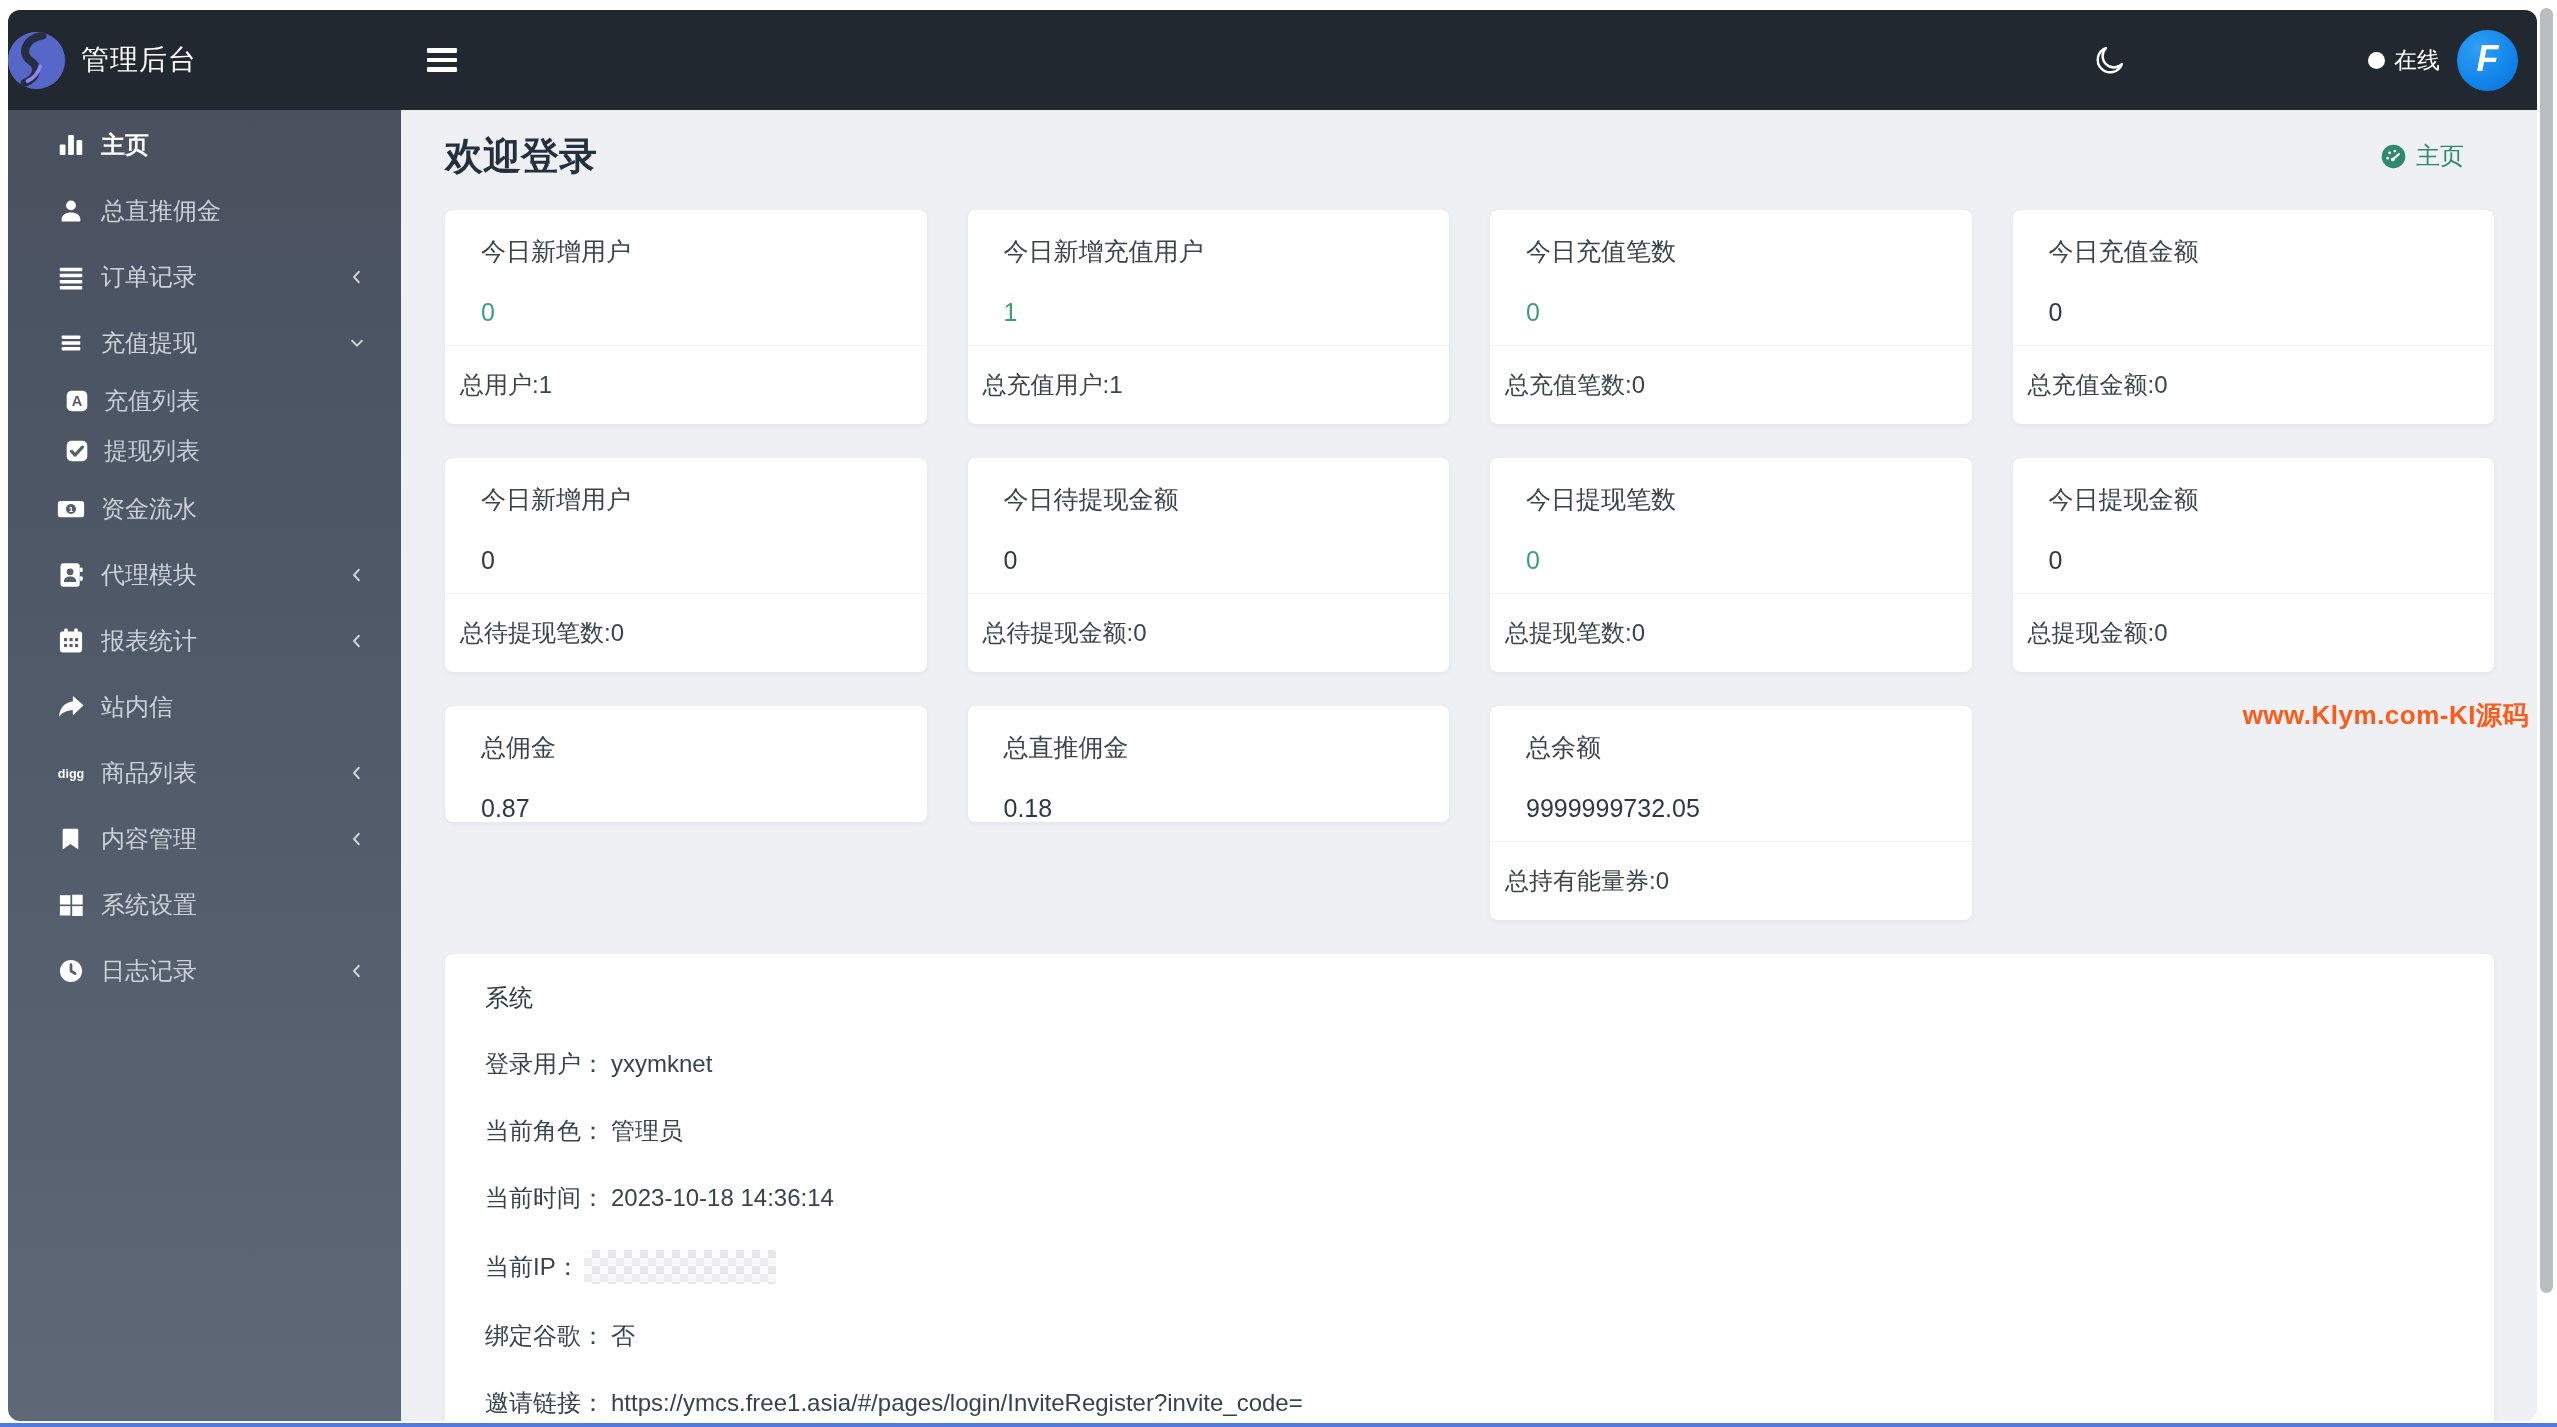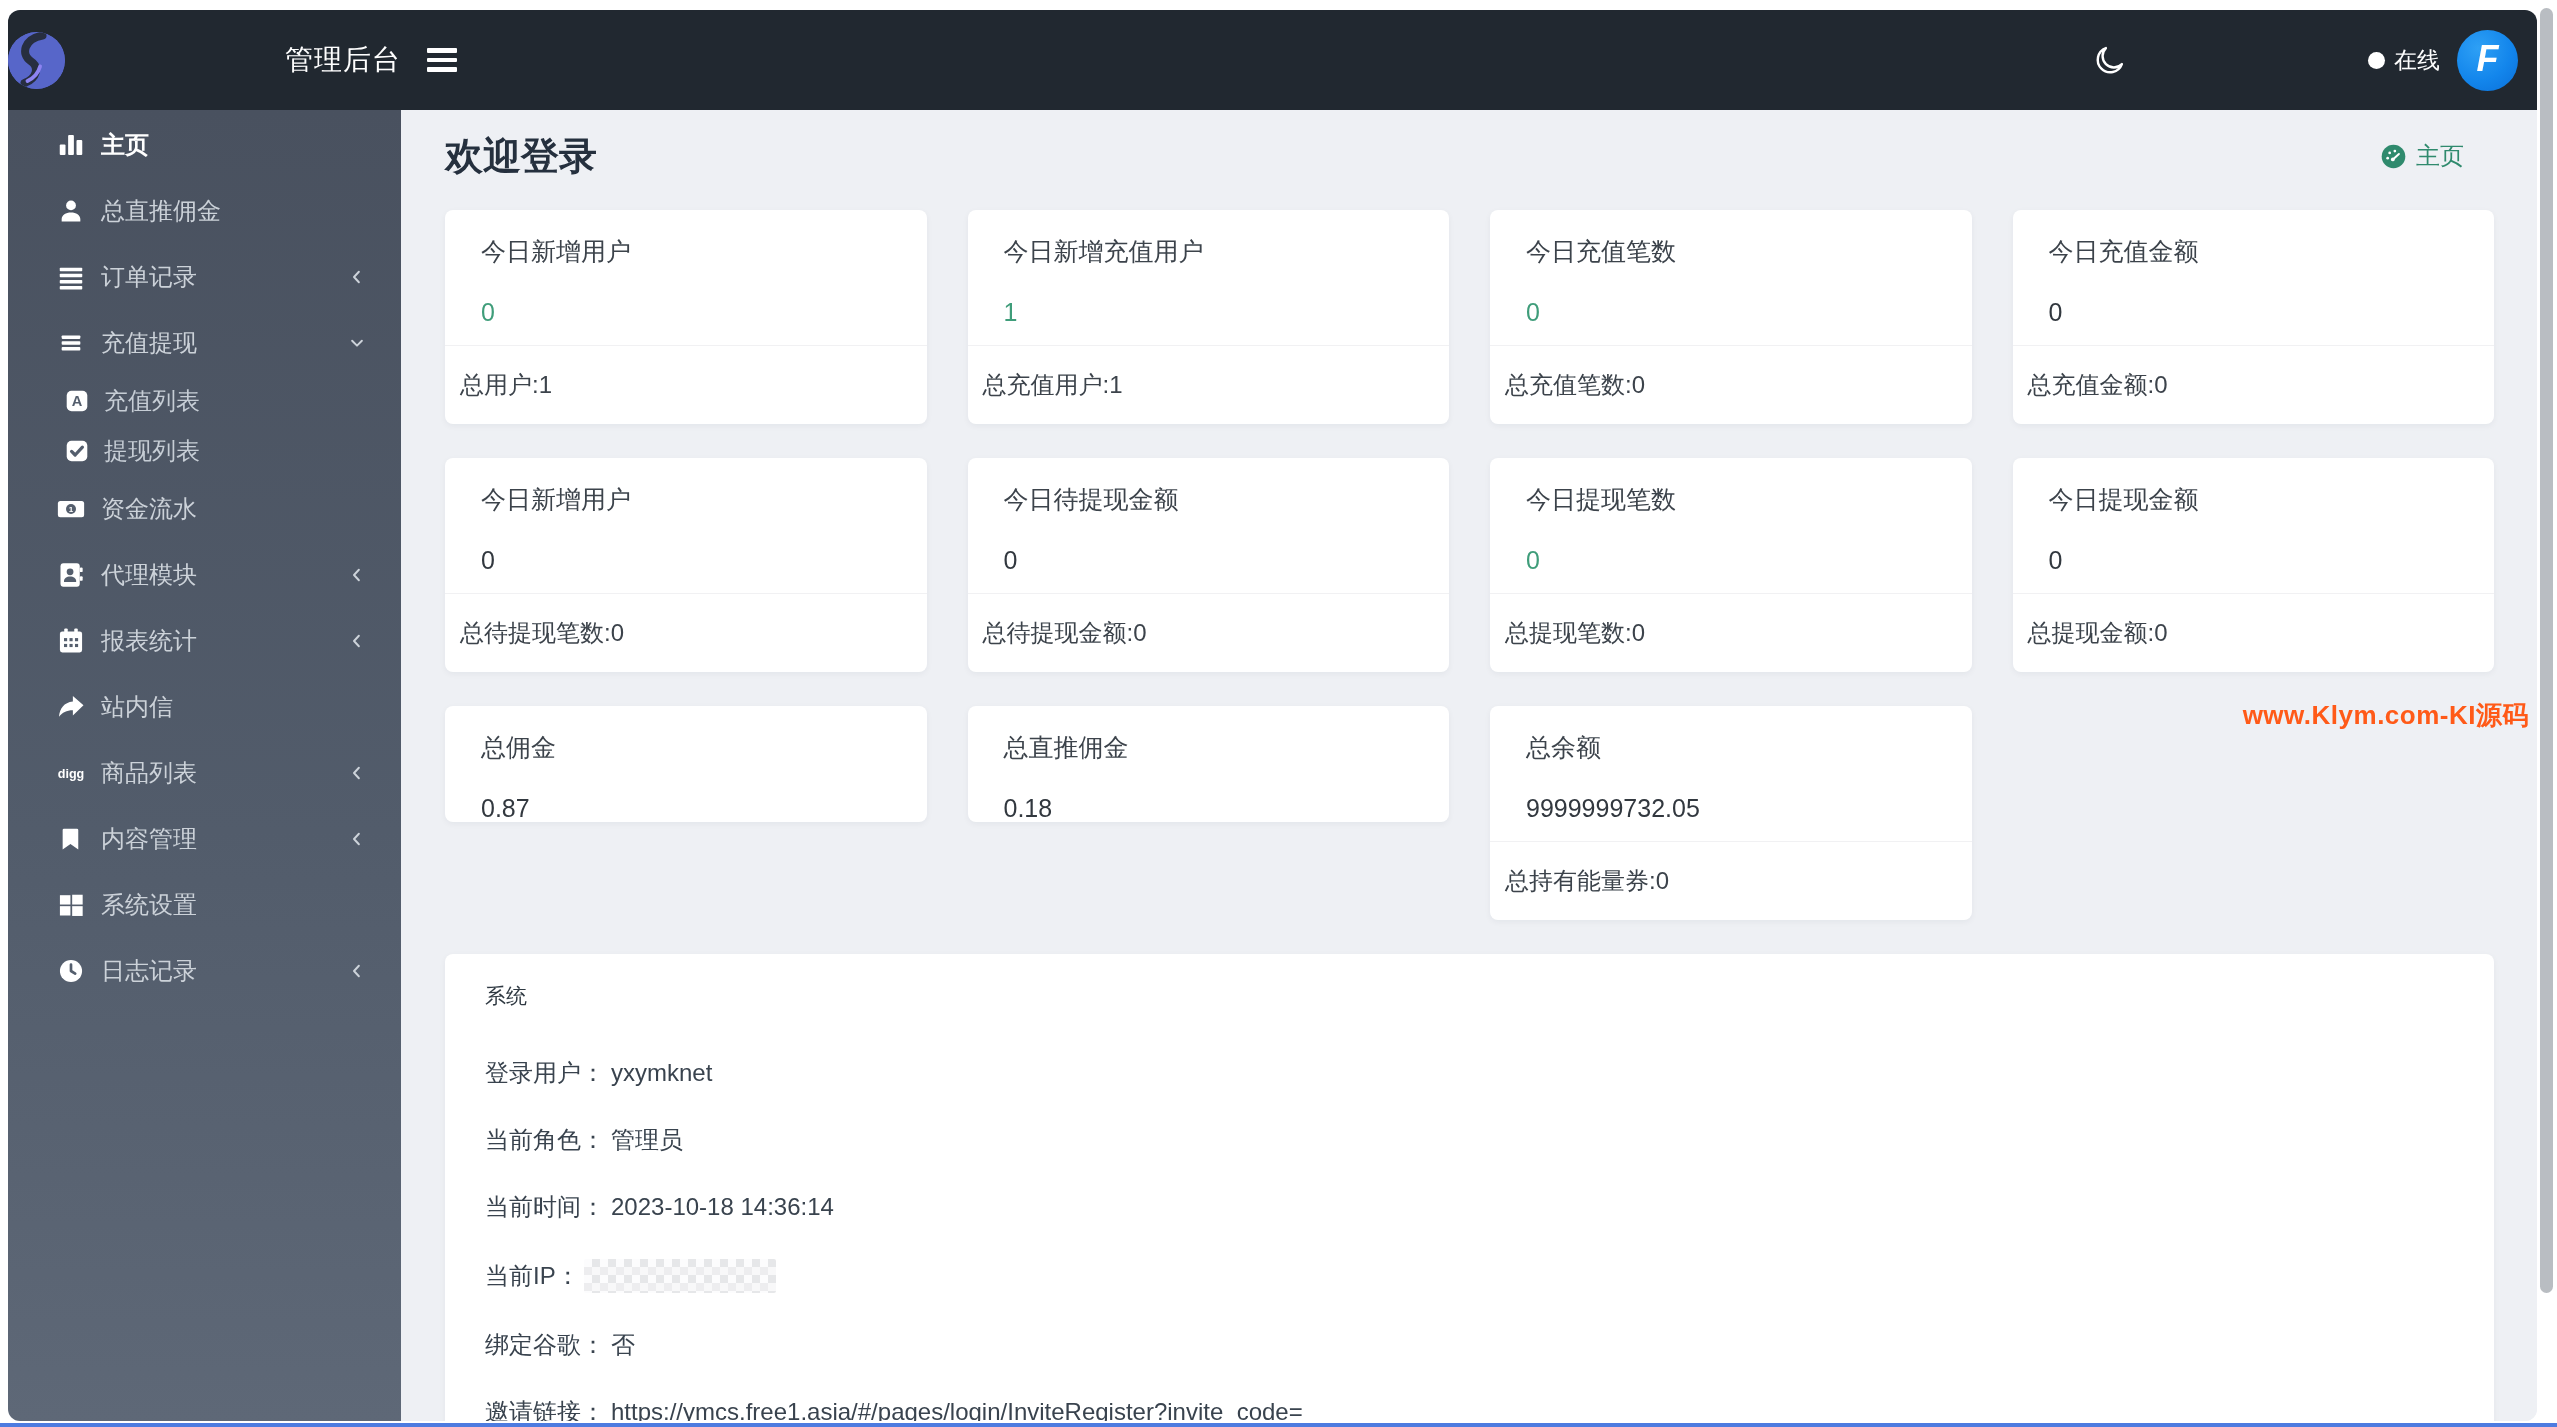--- a/index.html
+++ b/index.html
@@ -6,21 +6,21 @@
   html,body { width:2557px; height:1427px; background:#ffffff; overflow:hidden;
     font-family:"Liberation Sans","DejaVu Sans",sans-serif; }
 
   
   .app { position:absolute; left:8px; top:10px; width:2529px; height:1411px;
     border-radius:12px; overflow:hidden; background:#eef0f4; }
 
   
   .topbar { position:absolute; left:0; top:0; width:100%; height:100px;
     background:#212830; display:flex; align-items:center; z-index:5; }
-  .brand { width:393px; height:100%; display:flex; align-items:center; flex:0 0 auto;justify-content:space-between; }
+  .brand { width:393px; height:100%; display:flex; align-items:center; flex:0 0 auto; }
   .logo-circle { width:57px; height:57px; border-radius:50%; background:#5766c9; position:relative; overflow:hidden; flex:0 0 auto; }
   .brand-title { color:#fff; font-size:28px; margin-left:16px; letter-spacing:1px; }
   .hamburger { margin-left:26px; width:38px; height:34px; display:flex; flex-direction:column; justify-content:center; gap:5px; cursor:pointer; }
   .hamburger i { display:block; width:30px; height:4.5px; background:#fff; border-radius:1px; }
   .topbar-spacer { flex:1; }
   .moon-btn { width:40px; height:40px; display:flex; align-items:center; justify-content:center; cursor:pointer; }
   .online-wrap { display:flex; align-items:center; margin-left:238px; }
   .online-dot { width:17px; height:17px; background:#fff; border-radius:50%; margin-right:9px; }
   .online-label { color:#fff; font-size:23px; }
   .avatar { width:61px; height:61px; border-radius:50%; margin-left:17px; margin-right:19px;
@@ -57,21 +57,21 @@
   .card-value.green { color:#3f9d7a; }
   .card-value.dark { color:#32383f; }
   .card-footer { border-top:1px solid #f1f1f3; padding:24px 15px; font-size:24px; color:#3c434b; line-height:30px; }
 
   .watermark { position:absolute; top:588px; right:8px; font-size:26px; font-weight:bold;
     color:#ff5a18; letter-spacing:.5px; }
 
   
   .system-panel { background:#fff; border-radius:8px; box-shadow:0 2px 6px rgba(15,34,58,.05);
     margin-bottom:30px; margin-top:30px; padding:28px 40px 34px 40px; }
-  .system-title { font-size:21px; color:#2f3942; margin-bottom:48px; }
+  .system-title { font-size:24px; color:#2f3942; margin-bottom:35px; }
   .sys-row { font-size:24px; color:#39434e; margin-bottom:37px; line-height:30px; display:flex; align-items:center; }
   .sys-row:last-child { margin-bottom:0; }
   .sys-label { flex:0 0 auto; }
   .sys-value { margin-left:6px; word-break:break-all; }
   .mosaic { display:inline-block; width:192px; height:34px; margin-left:4px; border-radius:2px;
     background-image:conic-gradient(#e6e7e9 90deg,#f8f8f9 90deg 180deg,#ededef 180deg 270deg,#fcfcfd 270deg);
     background-size:16px 16px; }
 
   
   .scrollbar-thumb { position:absolute; right:4px; top:8px; width:13px; height:1285px;

